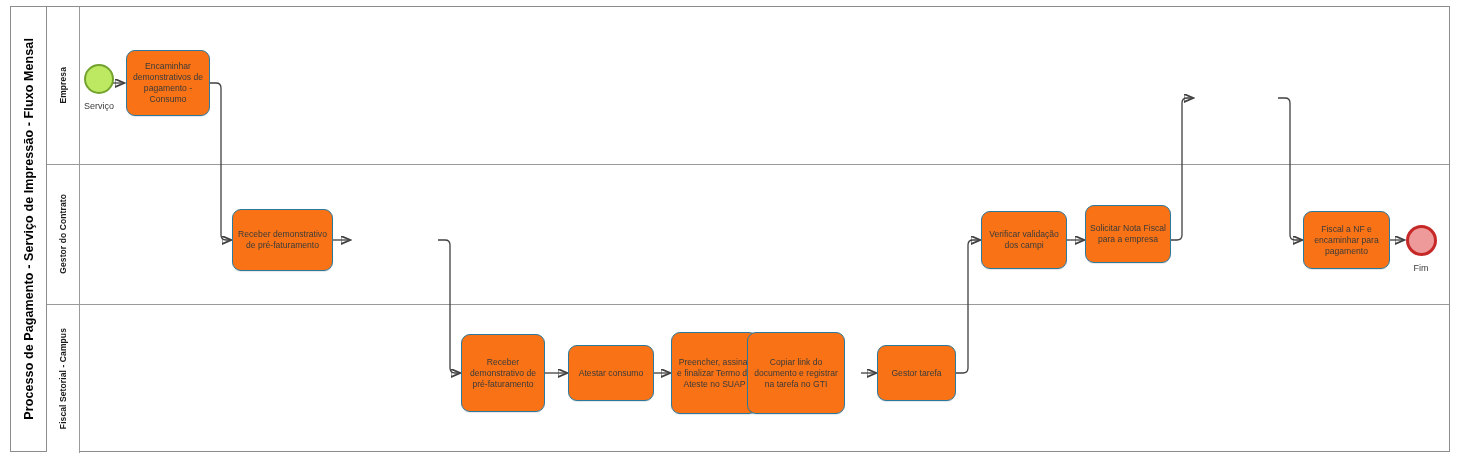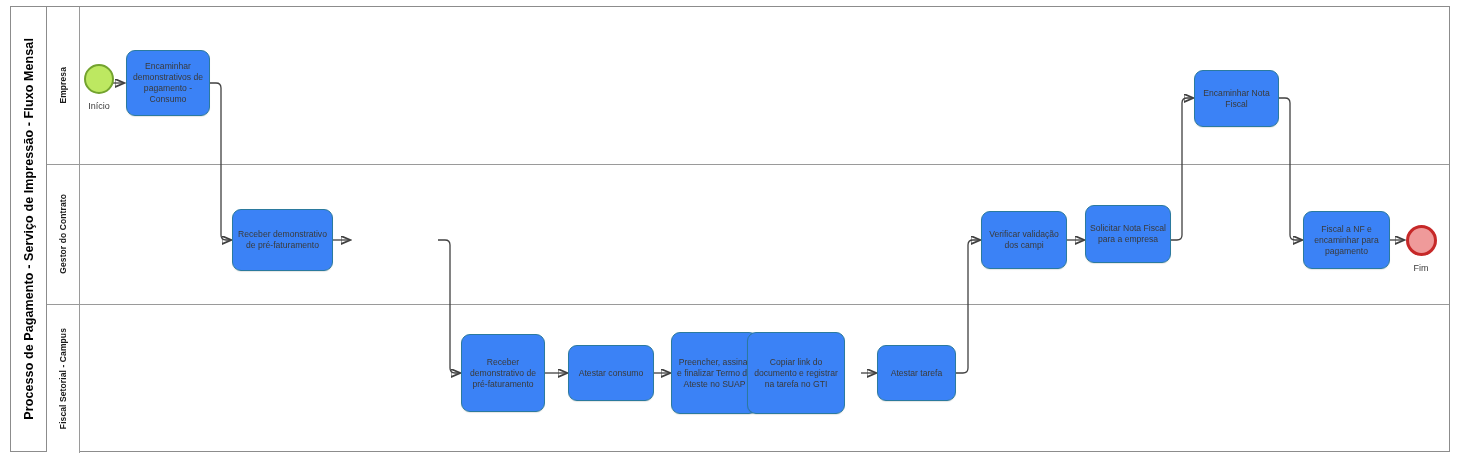--- a/index.html
+++ b/index.html
@@ -95,21 +95,21 @@
     left: 36px;
     right: 0;
     height: 0;
     border-top: 1.2px solid #9a9a9a;
   }
 
   
   .task {
     position: absolute;
     box-sizing: border-box;
-    background: #3b82f6;
+    background: #f97316;
     border: 1.6px solid #2b7a9e;
     border-radius: 9px;
     display: flex;
     align-items: center;
     justify-content: center;
     text-align: center;
     padding: 2px 4px;
     color: #3a3a3a;
     font-size: 8.6px;
     line-height: 1.28;
@@ -222,41 +222,40 @@
     <path d="M1066,240 L1084,240" marker-end="url(#arrow)"></path>
 
     <path d="M1170,240 L1177,240 Q1182,240 1182,235 L1182,103 Q1182,98 1187,98 L1193,98" marker-end="url(#arrow)"></path>
 
     <path d="M1278,98 L1285,98 Q1290,98 1290,103 L1290,235 Q1290,240 1295,240 L1302,240" marker-end="url(#arrow)"></path>
 
     <path d="M1389,240 L1404,240" marker-end="url(#arrow)"></path>
   </svg>
 
   <div class="event start" style="left:84px; top:64px; width:30px; height:30px;"></div>
-  <div class="event-label" style="left:69px; top:101px; width:60px;">Início</div>
+  <div class="event-label" style="left:69px; top:101px; width:60px;">Serviço</div>
 
   <div class="event end" style="left:1406px; top:225px; width:31px; height:31px;"></div>
   <div class="event-label" style="left:1391px; top:263px; width:60px;">Fim</div>
 
   <div class="task" style="left:126px; top:50px; width:84px; height:66px;">Encaminhar demonstrativos de pagamento - Consumo</div>
 
   <div class="task" style="left:232px; top:209px; width:101px; height:62px;">Receber demonstrativo de pré-faturamento</div>
 
 
   <div class="task" style="left:461px; top:334px; width:84px; height:78px;">Receber demonstrativo de pré-faturamento</div>
 
   <div class="task" style="left:568px; top:345px; width:86px; height:56px;">Atestar consumo</div>
 
   <div class="task" style="left:671px; top:332px; width:87px; height:82px;">Preencher, assinar e finalizar Termo de Ateste no SUAP</div>
 
   <div class="task" style="left:747px; top:332px; width:98px; height:82px;">Copiar link do documento e registrar na tarefa no GTI</div>
 
-  <div class="task" style="left:877px; top:345px; width:79px; height:56px;">Atestar tarefa</div>
+  <div class="task" style="left:877px; top:345px; width:79px; height:56px;">Gestor tarefa</div>
 
   <div class="task" style="left:981px; top:211px; width:86px; height:58px;">Verificar validação dos campi</div>
 
   <div class="task" style="left:1085px; top:205px; width:86px; height:58px;">Solicitar Nota Fiscal para a empresa</div>
 
-  <div class="task" style="left:1194px; top:70px; width:85px; height:57px;">Encaminhar Nota Fiscal</div>
 
   <div class="task" style="left:1303px; top:211px; width:87px; height:58px;">Fiscal a NF e encaminhar para pagamento</div>
 
 </div>
 
 </body></html>

